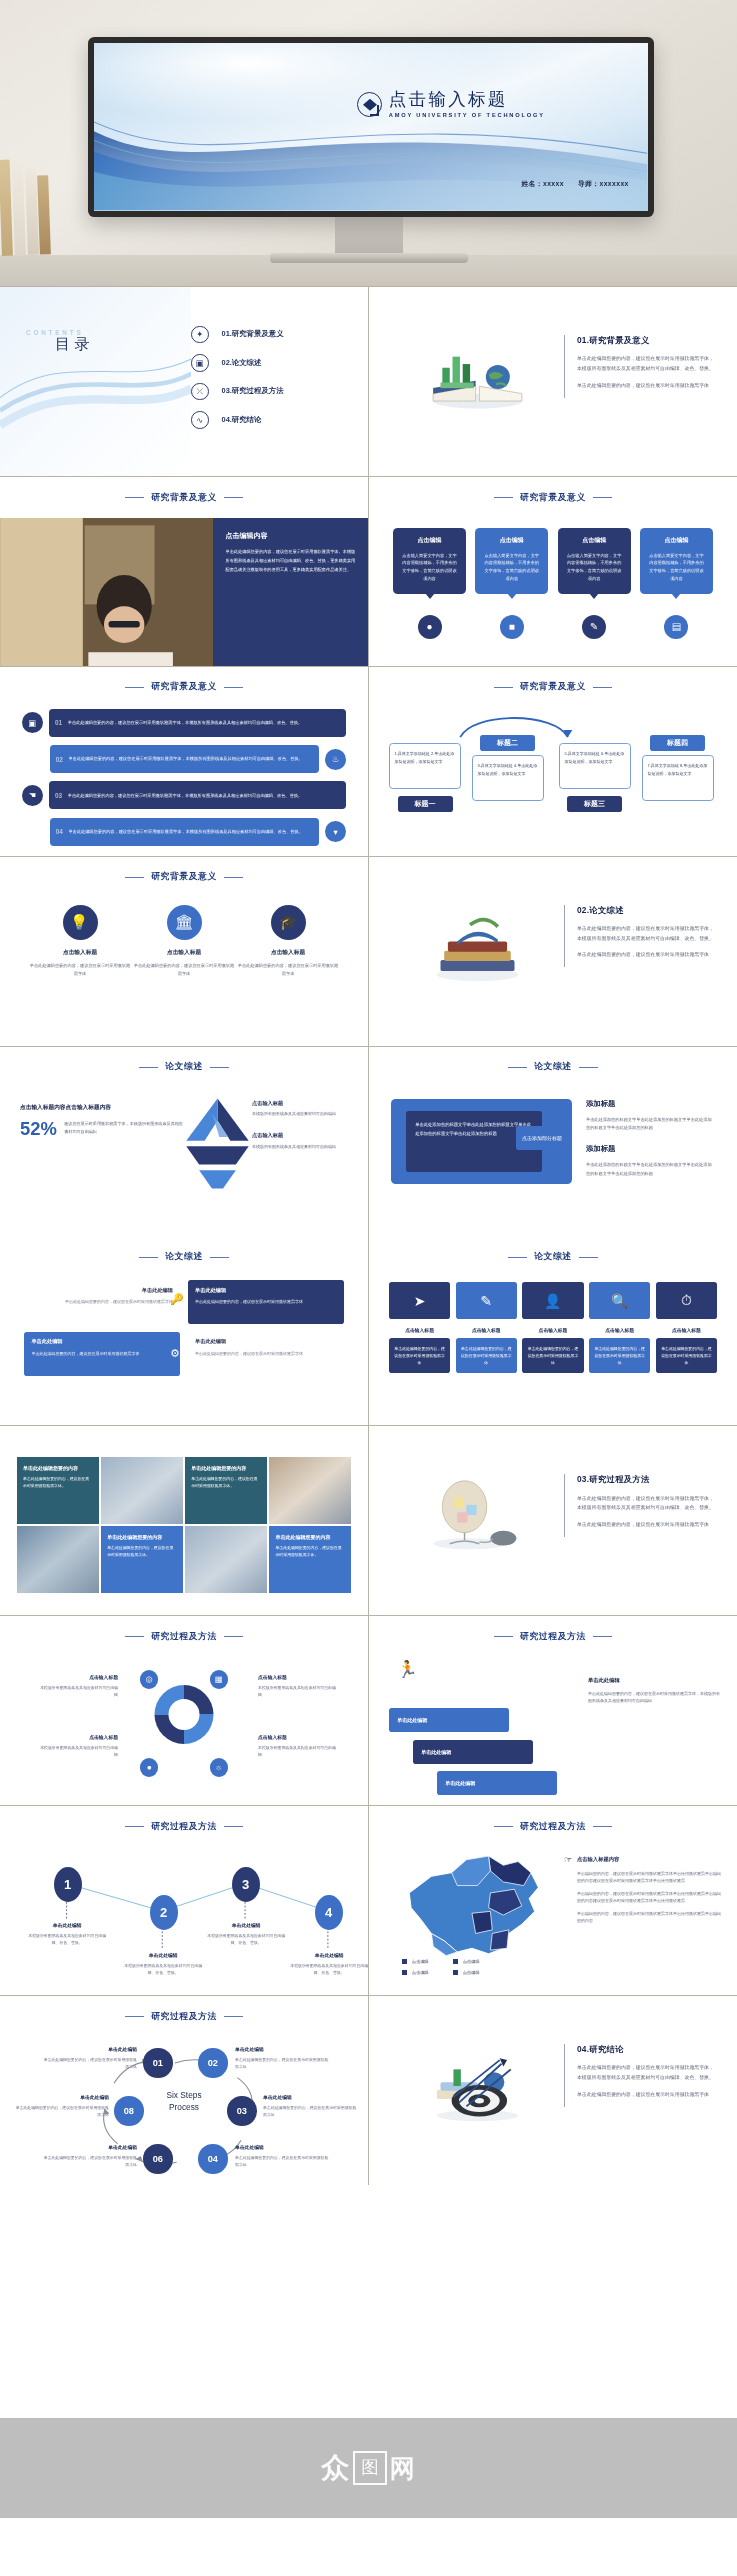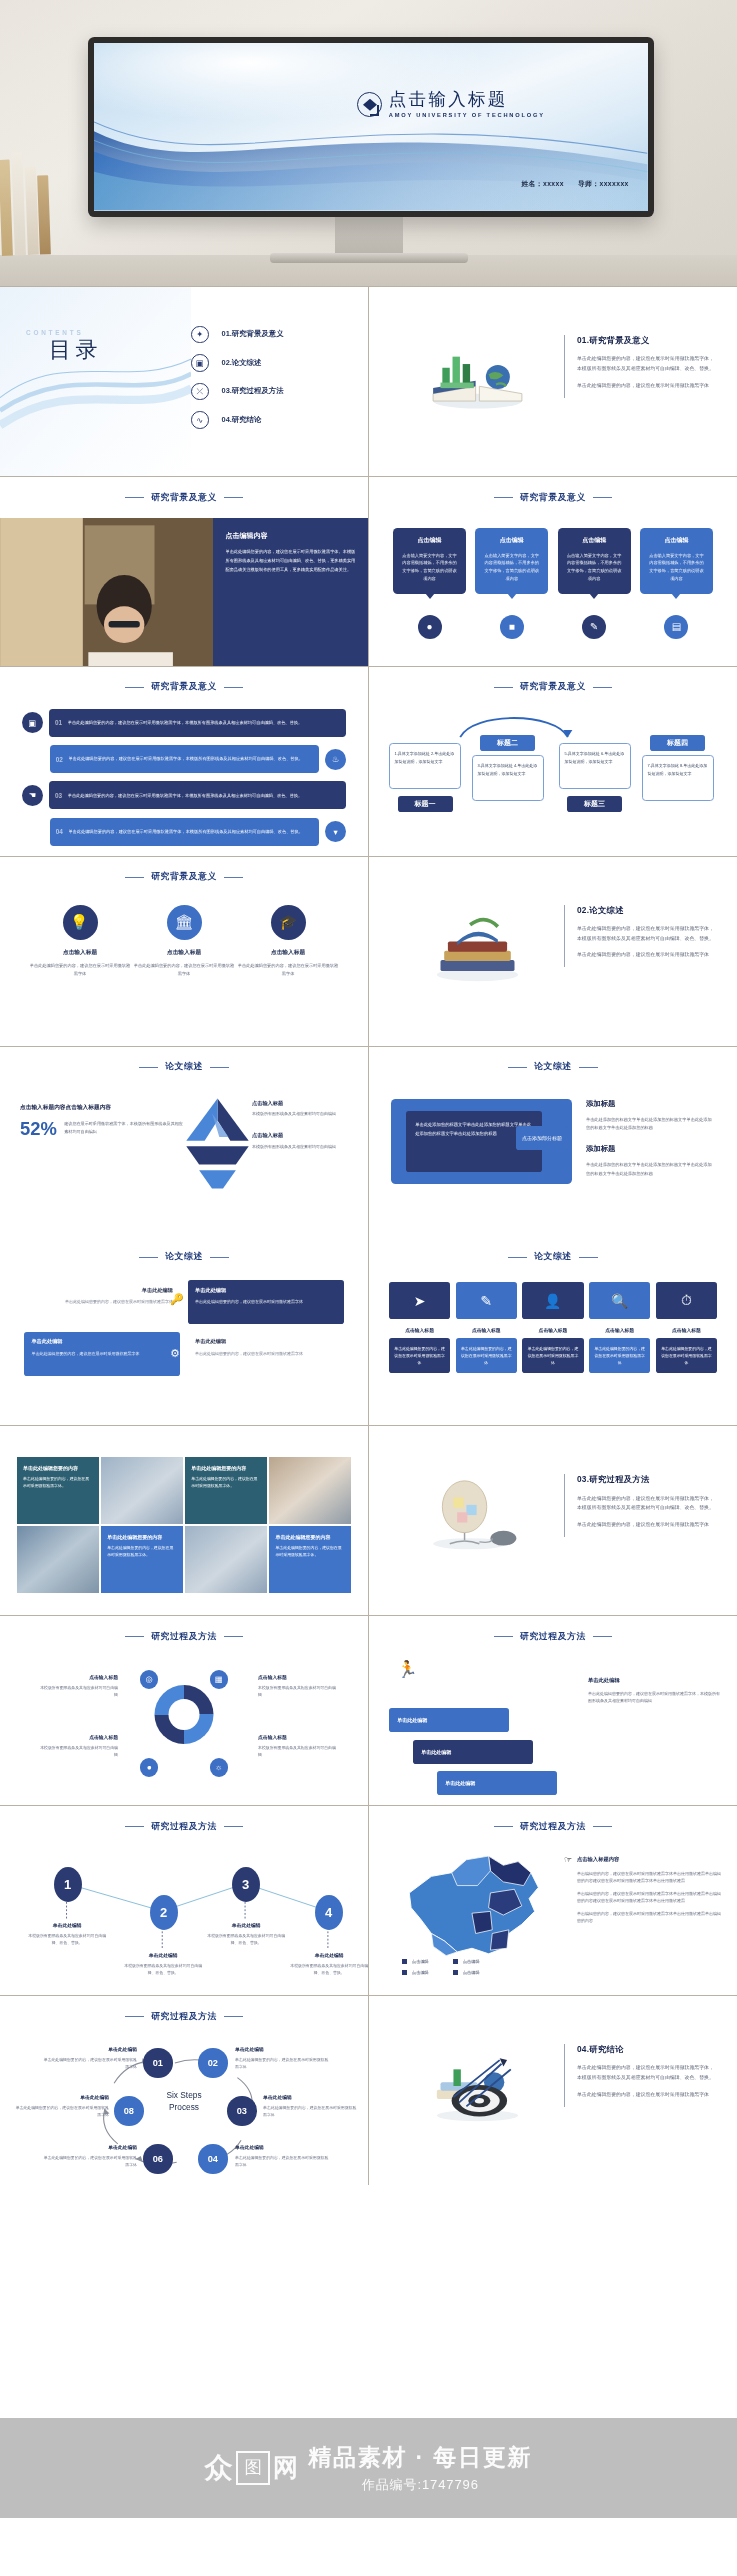--- a/index.html
+++ b/index.html
@@ -112,21 +112,21 @@
 
   .dk { background: #2b3b72; }
   .md { background: #3d6fc4; }
 
   
   .toc-left {
     position:absolute; left:0; top:0; width: 52%; height:100%;
     background: linear-gradient(135deg,#eaf3fb 0%, #f8fbfe 55%, #ffffff 100%);
   }
   .toc-en { position:absolute; left:26px; top:42px; font-size:6.4px; letter-spacing:2.8px; color:#b9cde4; font-weight:700;}
-  .toc-cn { position:absolute; left:49px; top:48px; font-size:22px; letter-spacing:4.6px; color:#1b2d57;
+  .toc-cn { position:absolute; left:55px; top:48px; font-size:15px; letter-spacing:4.6px; color:#1b2d57;
             font-family:Liberation Sans, sans-serif; }
   .toc-list { position:absolute; right: 20px; top: 33px; width: 157px; }
   .toc-row { display:flex; align-items:center; gap:13px; height: 28.6px; }
   .toc-ic {
     width: 17.5px; height:17.5px; border-radius:50%; border:0.9px solid #2b3b72;
     display:flex; align-items:center; justify-content:center;
     font-size:8.3px; color:#2b3b72; flex:none;
   }
   .toc-lb { font-size: 7.4px; font-weight:700; color:#1f2f5c; }
 
@@ -925,19 +925,15 @@
 
 <div class="wm">
   <div class="wm-in">
     <div class="wm-logo">
       <div class="wm-zh" style="font-size:28px;">众</div>
       <div class="wm-box">
         <span>图</span>
       </div>
       <div class="wm-zh">网</div>
     </div>
-    <div class="wm-right">
-      <div class="wm-t1">精品素材 · 每日更新</div>
-      <div class="wm-t2">作品编号:1747796</div>
-    </div>
   </div>
 </div>
 
 
 </body></html>

